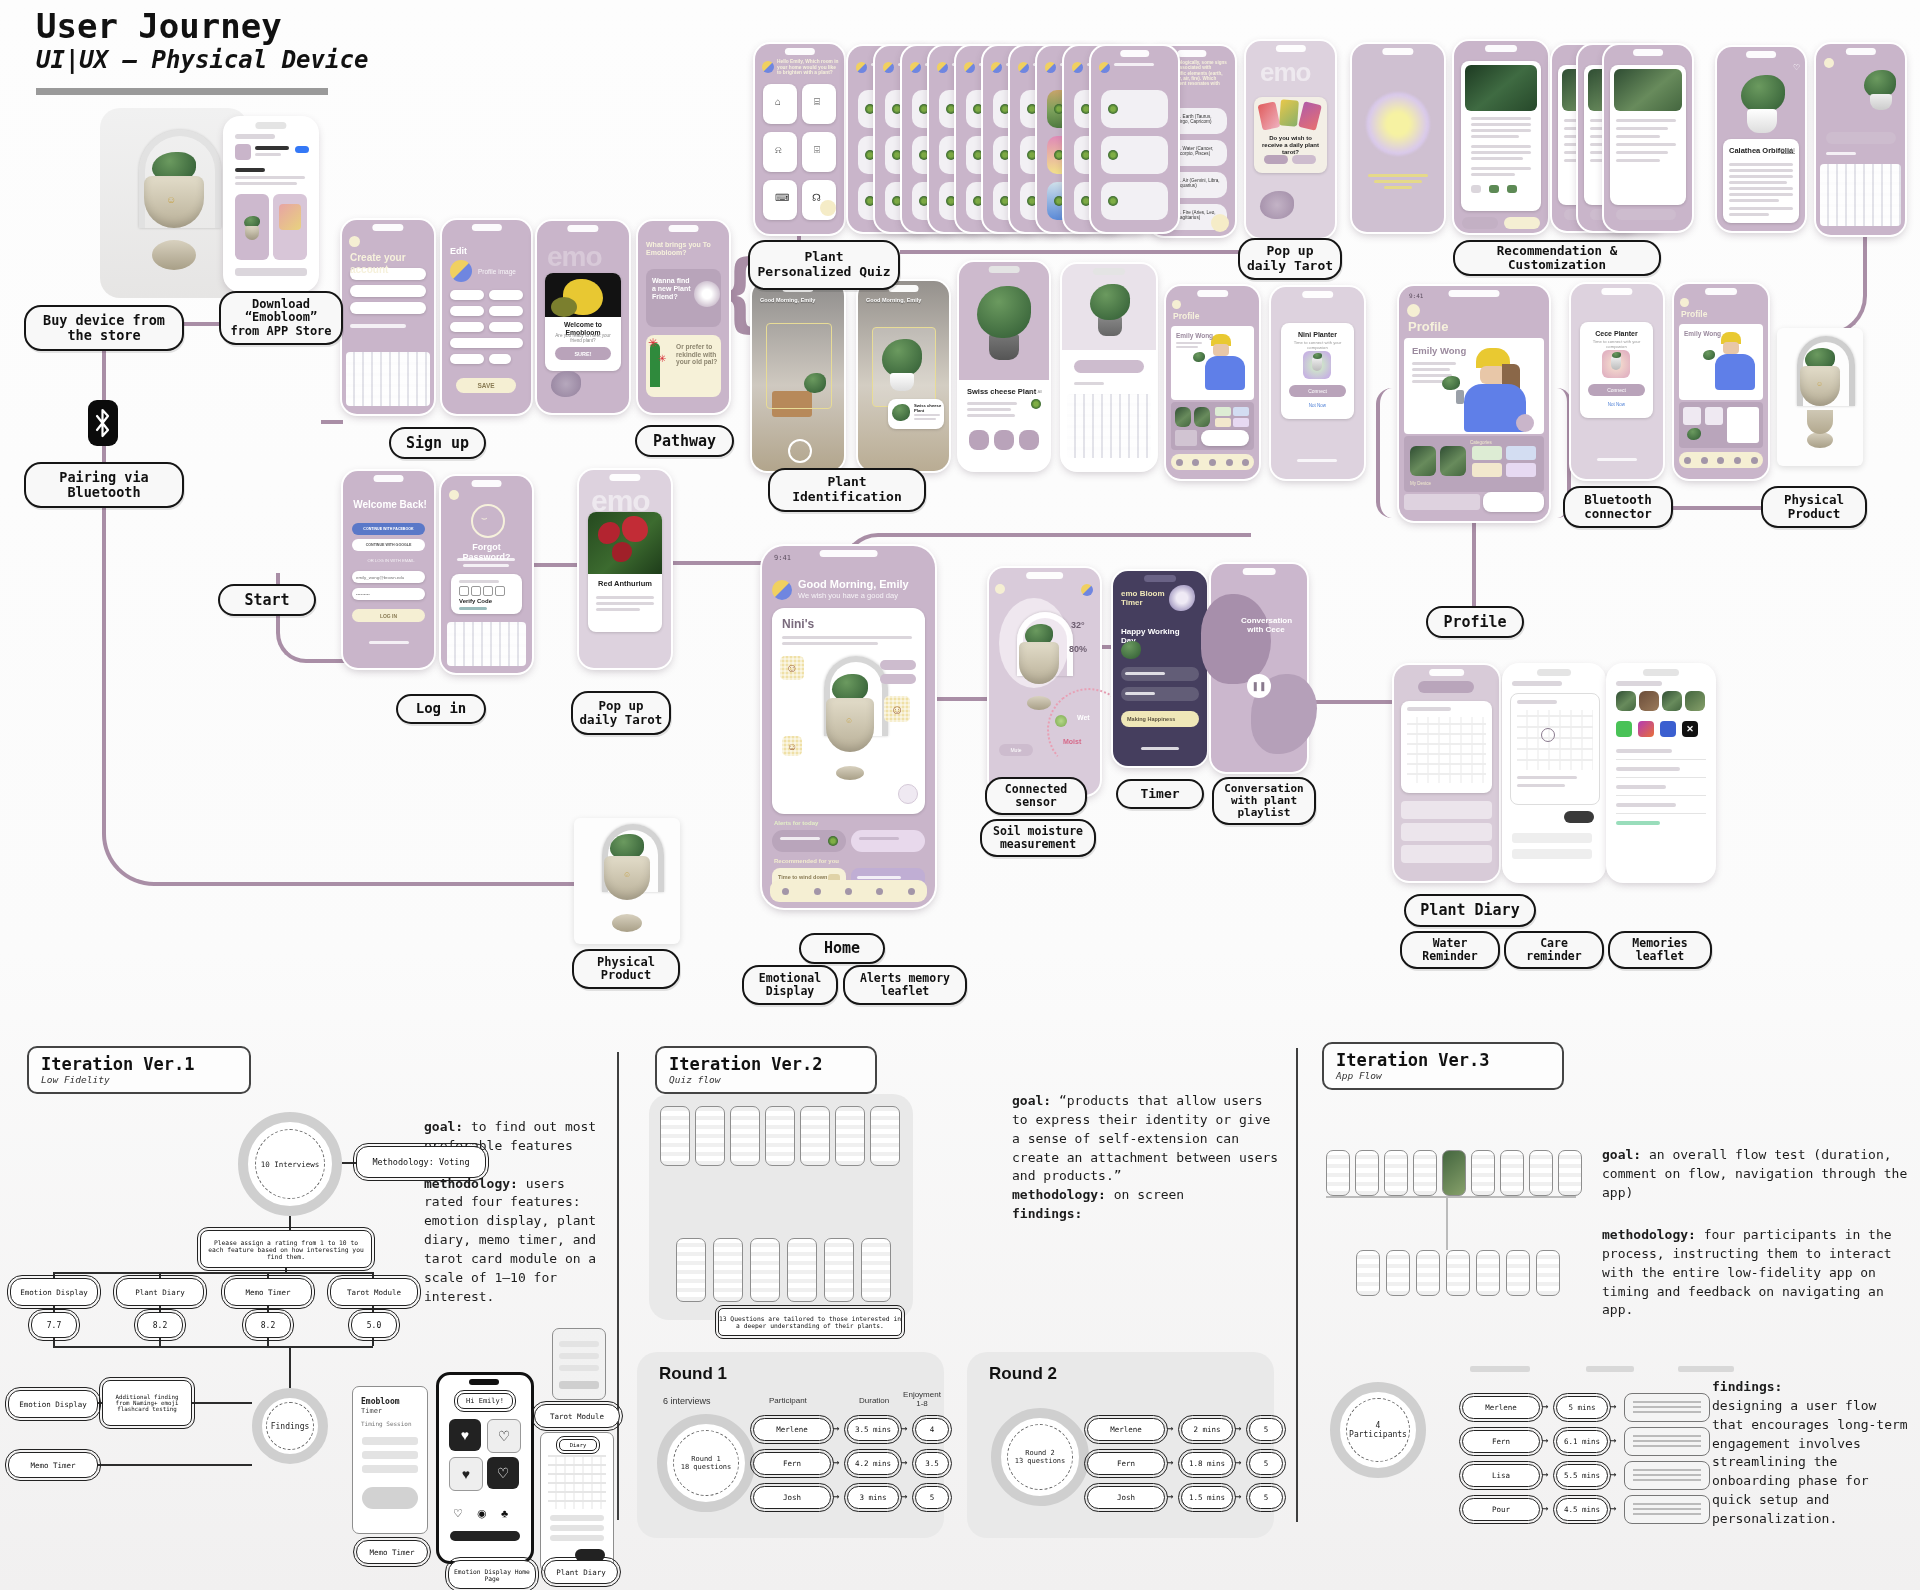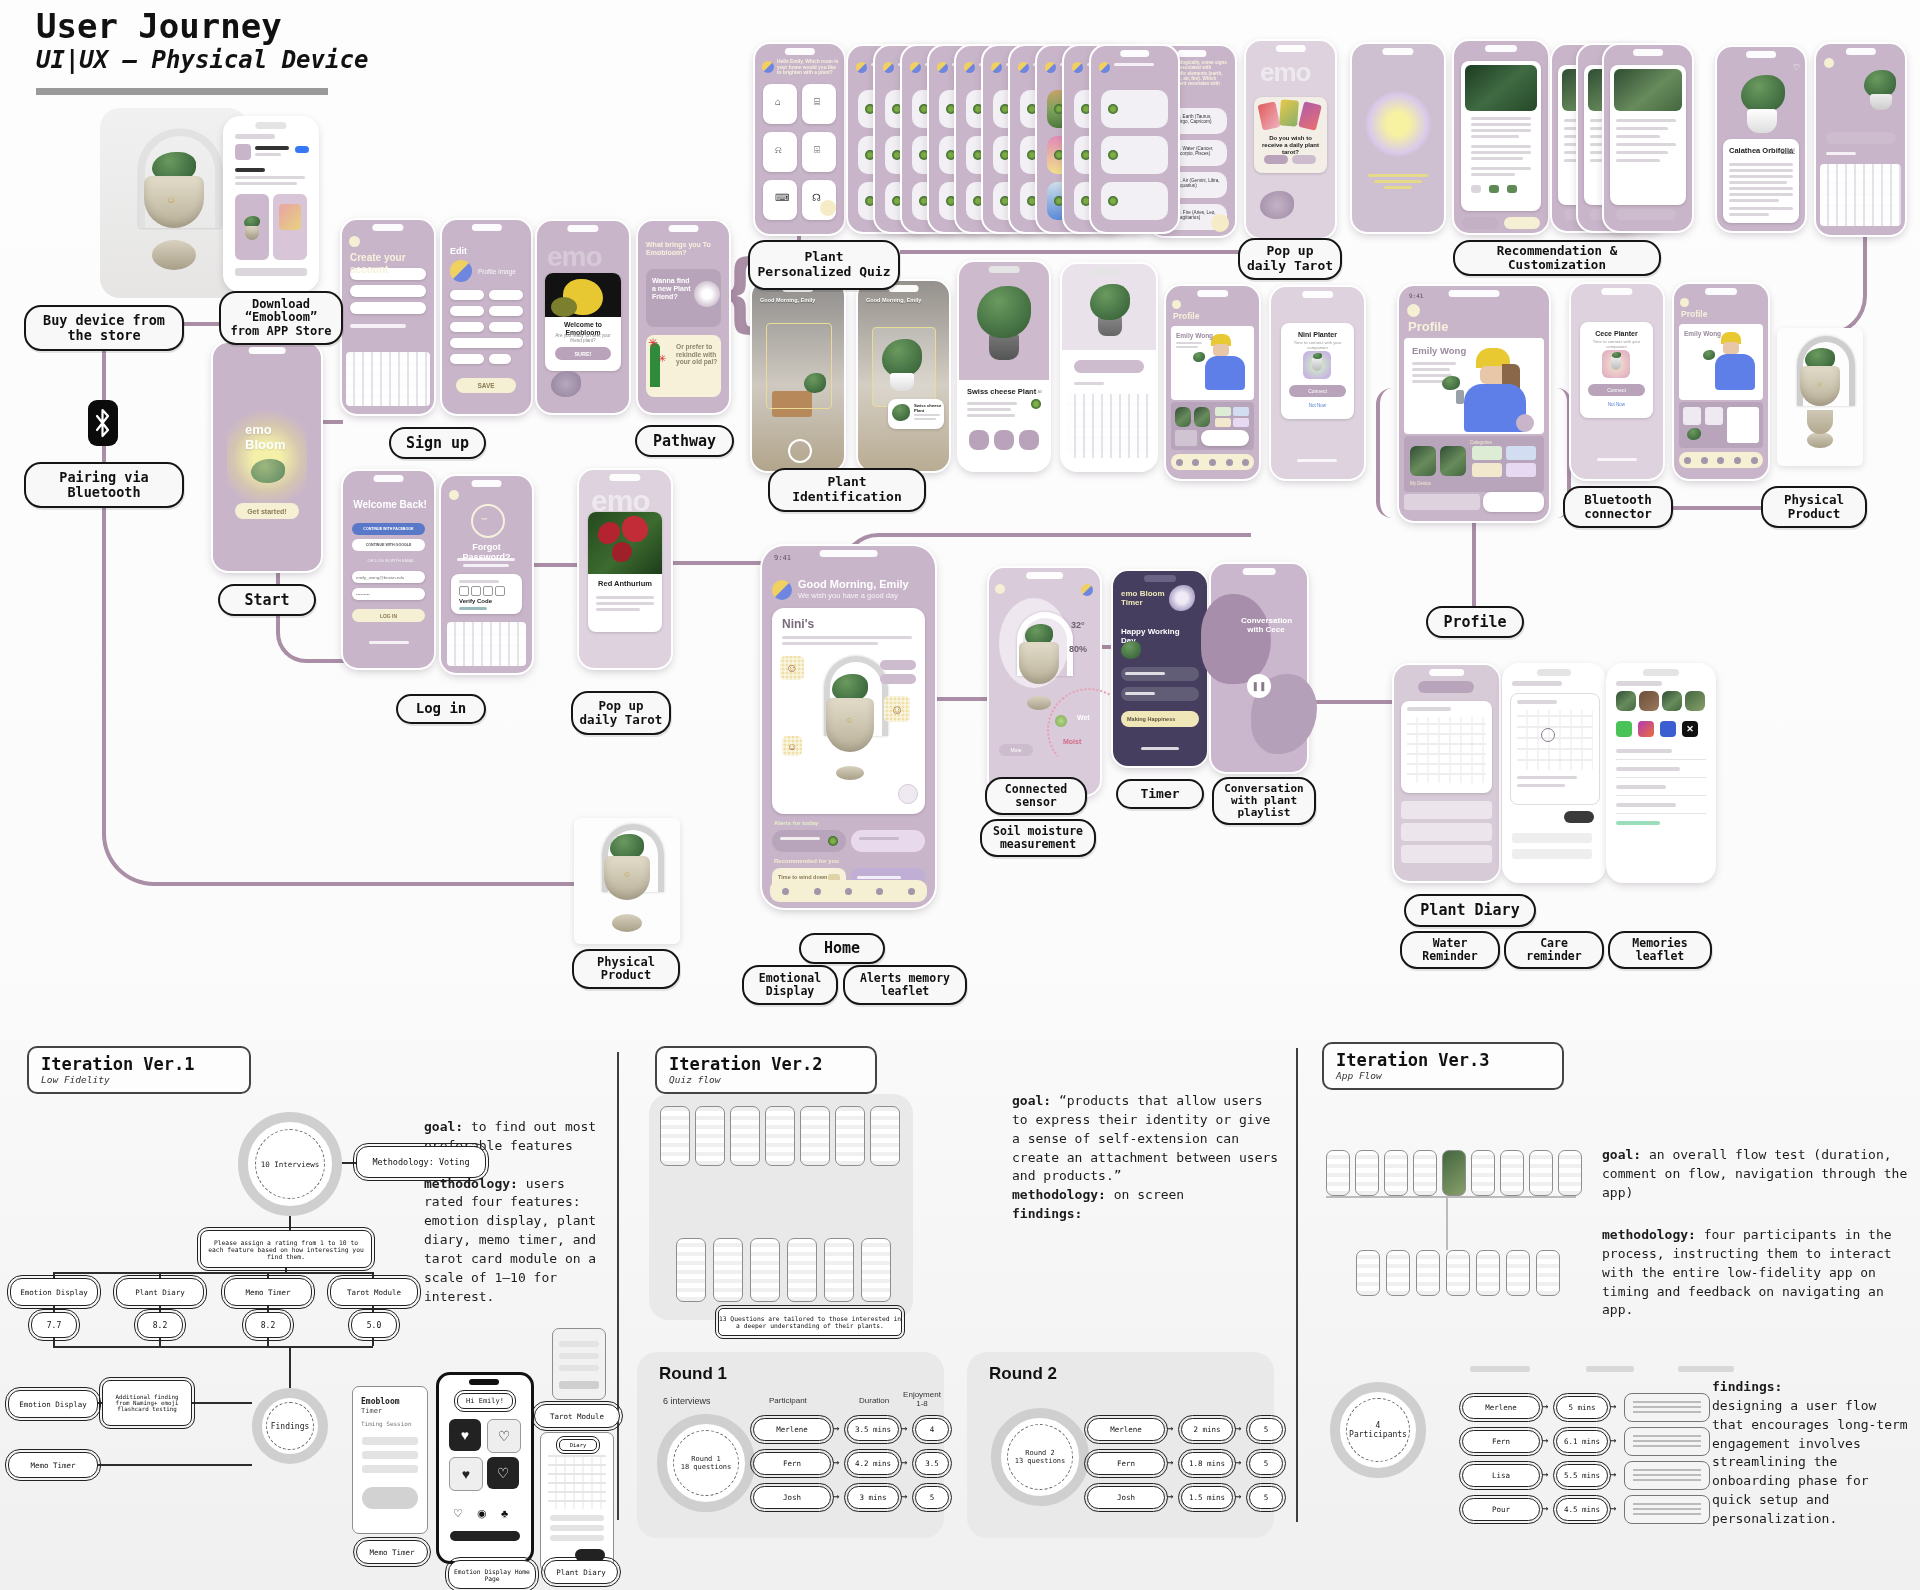--- a/index.html
+++ b/index.html
@@ -130,28 +130,20 @@
       <div class="pl" style="left:9px;top:22px;width:16px;height:12px;"></div>
       <div class="dev-pot" style="left:10px;top:32px;width:14px;height:14px;"></div>
     </div>
     <div class="abs" style="left:48px;top:76px;width:34px;height:66px;background:#d8c6d8;border-radius:6px;z-index:4;">
       <div class="abs" style="left:6px;top:10px;width:22px;height:26px;background:linear-gradient(135deg,#e7a4a4,#e8d27e);border-radius:4px;"></div>
     </div>
     <div class="gbar" style="left:10px;top:150px;width:72px;height:8px;"></div>
   </div>
   <div class="lab" style="left:219px;top:291px;width:124px;height:54px;font-size:12px;">Download “Emobloom” from APP Store</div>
 
-  <div class="phone" style="left:213px;top:343px;width:108px;height:228px;">
-    <div class="abs" style="left:14px;top:60px;width:80px;height:110px;background:radial-gradient(circle,#f4f0a8 20%,rgba(224,214,150,.5) 50%,rgba(201,181,202,0) 72%);z-index:2;"></div>
-    <div class="t" style="left:32px;top:80px;width:46px;font-size:13px;font-weight:700;text-shadow:0 1px 2px rgba(0,0,0,.12);">emo Bloom</div>
-    <div class="pl" style="left:38px;top:116px;width:34px;height:24px;background:radial-gradient(circle at 40% 30%,#9fb77f,#5e8a62);"></div>
-    <div class="crmbtn" style="left:22px;top:160px;width:64px;height:16px;font-size:7px;font-weight:700;">
-      <span>Get started!</span>
-    </div>
-  </div>
   <div class="lab" style="left:218px;top:584px;width:98px;height:32px;font-size:15px;">Start</div>
 
   <div class="phone" style="left:342px;top:220px;width:92px;height:194px;">
     <div class="abs" style="left:7px;top:16px;width:11px;height:11px;background:#f5efd3;border-radius:50%;z-index:4;"></div>
     <div class="t" style="left:8px;top:32px;width:80px;font-size:10px;font-weight:700;color:#f6f1dc;">Create your account</div>
     <div class="card" style="left:8px;top:48px;width:76px;height:12px;"></div>
     <div class="card" style="left:8px;top:65px;width:76px;height:12px;"></div>
     <div class="card" style="left:8px;top:82px;width:76px;height:12px;"></div>
     <div class="bar" style="left:8px;top:104px;width:56px;height:4px;"></div>
     <div class="kb" style="left:4px;top:132px;width:84px;height:54px;"></div>

